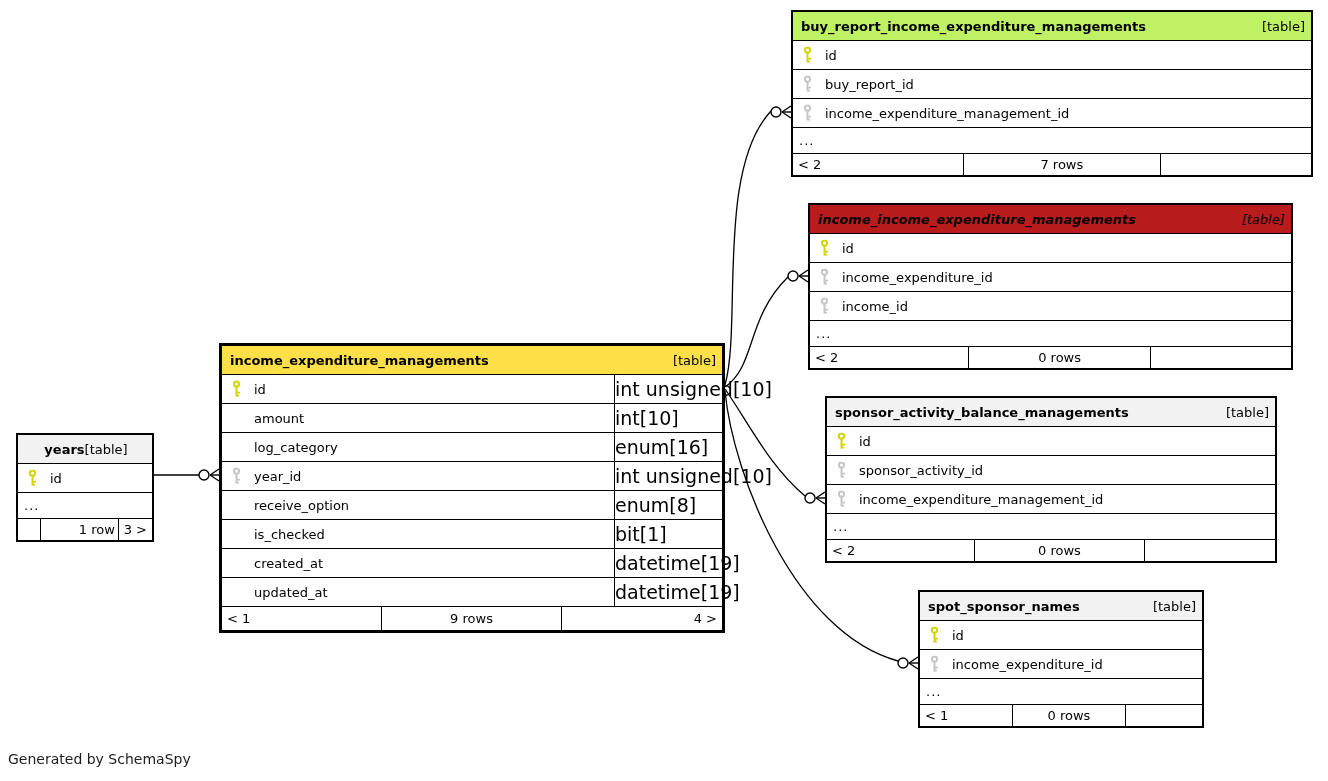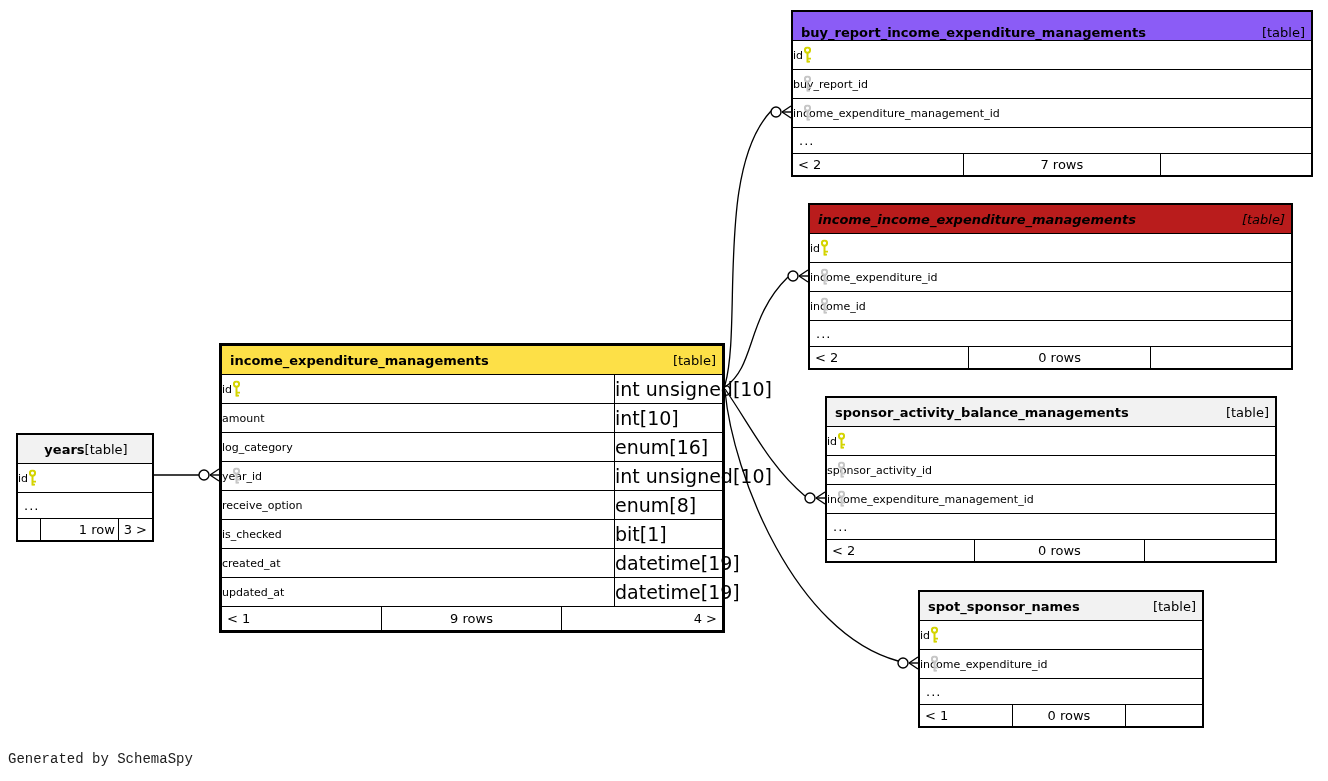--- a/index.html
+++ b/index.html
@@ -19,40 +19,40 @@
     justify-content:space-between;box-sizing:border-box;
   }
   .tname{font-weight:bold;font-size:13px;padding-left:8px;white-space:nowrap;}
   .tbadge{font-size:13px;padding-right:6px;font-weight:normal;}
   .trow{
     height:29px;border-top:1px solid #000;display:flex;align-items:stretch;
     box-sizing:border-box;background:#fff;
   }
   .namecell{flex:1;display:flex;align-items:center;position:relative;min-width:0;}
   .cicon{position:absolute;left:9px;top:50%;transform:translateY(-50%);display:flex;}
-  .cname{font-size:11px;white-space:nowrap;}
+  .cname{font-size:13px;padding-left:32px;white-space:nowrap;}
   .typecell{
     width:108px;border-left:1px solid #000;display:flex;align-items:center;
     font-size:19px;box-sizing:border-box;white-space:nowrap;
   }
   .tell{
     height:26px;border-top:1px solid #000;display:flex;align-items:center;
     font-size:13px;padding-left:6px;box-sizing:border-box;letter-spacing:1px;
   }
   .tfoot{
     height:22px;border-top:1px solid #000;display:flex;align-items:stretch;
     box-sizing:border-box;font-size:13px;
   }
   .focal .tfoot{height:24px;}
   .fcell{display:flex;align-items:center;box-sizing:border-box;white-space:nowrap;}
   .fl{justify-content:flex-start;padding-left:5px;border-right:1px solid #000;}
   .fc{justify-content:center;border-right:1px solid #000;}
   .fr{justify-content:flex-end;padding-right:5px;}
   #note{
-    position:absolute;left:8px;top:751px;font-size:14px;color:#1c1c1c;z-index:2;font-family:Liberation Mono, monospace;
+    position:absolute;left:8px;top:751px;font-size:14px;color:#1c1c1c;z-index:2;
   }
 </style>
 </head>
 <body>
 
 <svg id="edges" width="1328" height="781">
     <g>
       <path d="M154,475 L199,475" fill="none" stroke="#000" stroke-width="1.3"></path>
       <circle cx="204" cy="475" r="5" fill="#fff" stroke="#000" stroke-width="1.4"></circle>
       <line x1="210" y1="475" x2="219" y2="469" stroke="#000" stroke-width="1.4"></line>
@@ -84,21 +84,21 @@
       <path d="M725,391 C733,475 795,633 898,661" fill="none" stroke="#000" stroke-width="1.3"></path>
       <circle cx="903" cy="663" r="5" fill="#fff" stroke="#000" stroke-width="1.4"></circle>
       <line x1="909" y1="663" x2="918" y2="657" stroke="#000" stroke-width="1.4"></line>
       <line x1="909" y1="663" x2="918" y2="663" stroke="#000" stroke-width="1.4"></line>
       <line x1="909" y1="663" x2="918" y2="669" stroke="#000" stroke-width="1.4"></line>
     </g>
   </svg>
 
 <div id="tables">
     <div class="table" style="left: 791px; top: 10px; width: 522px;">
-      <div class="thead" style="background: #8b5cf6; align-items: flex-end;">
+      <div class="thead" style="background: #bef264;">
         <span class="tname">buy_report_income_expenditure_managements</span>
         <span class="tbadge">[table]</span>
       </div>
       <div class="trow">
         <div class="namecell">
           <span class="cicon">
             <svg width="11" height="17" viewBox="0 0 11 17">
               <circle cx="5.5" cy="3.6" r="2.6" fill="none" stroke="#d4d400" stroke-width="2"></circle>
               <line x1="5.5" y1="6.2" x2="5.5" y2="16" stroke="#d4d400" stroke-width="2"></line>
               <line x1="5.5" y1="12.2" x2="9" y2="12.2" stroke="#d4d400" stroke-width="1.8"></line>

